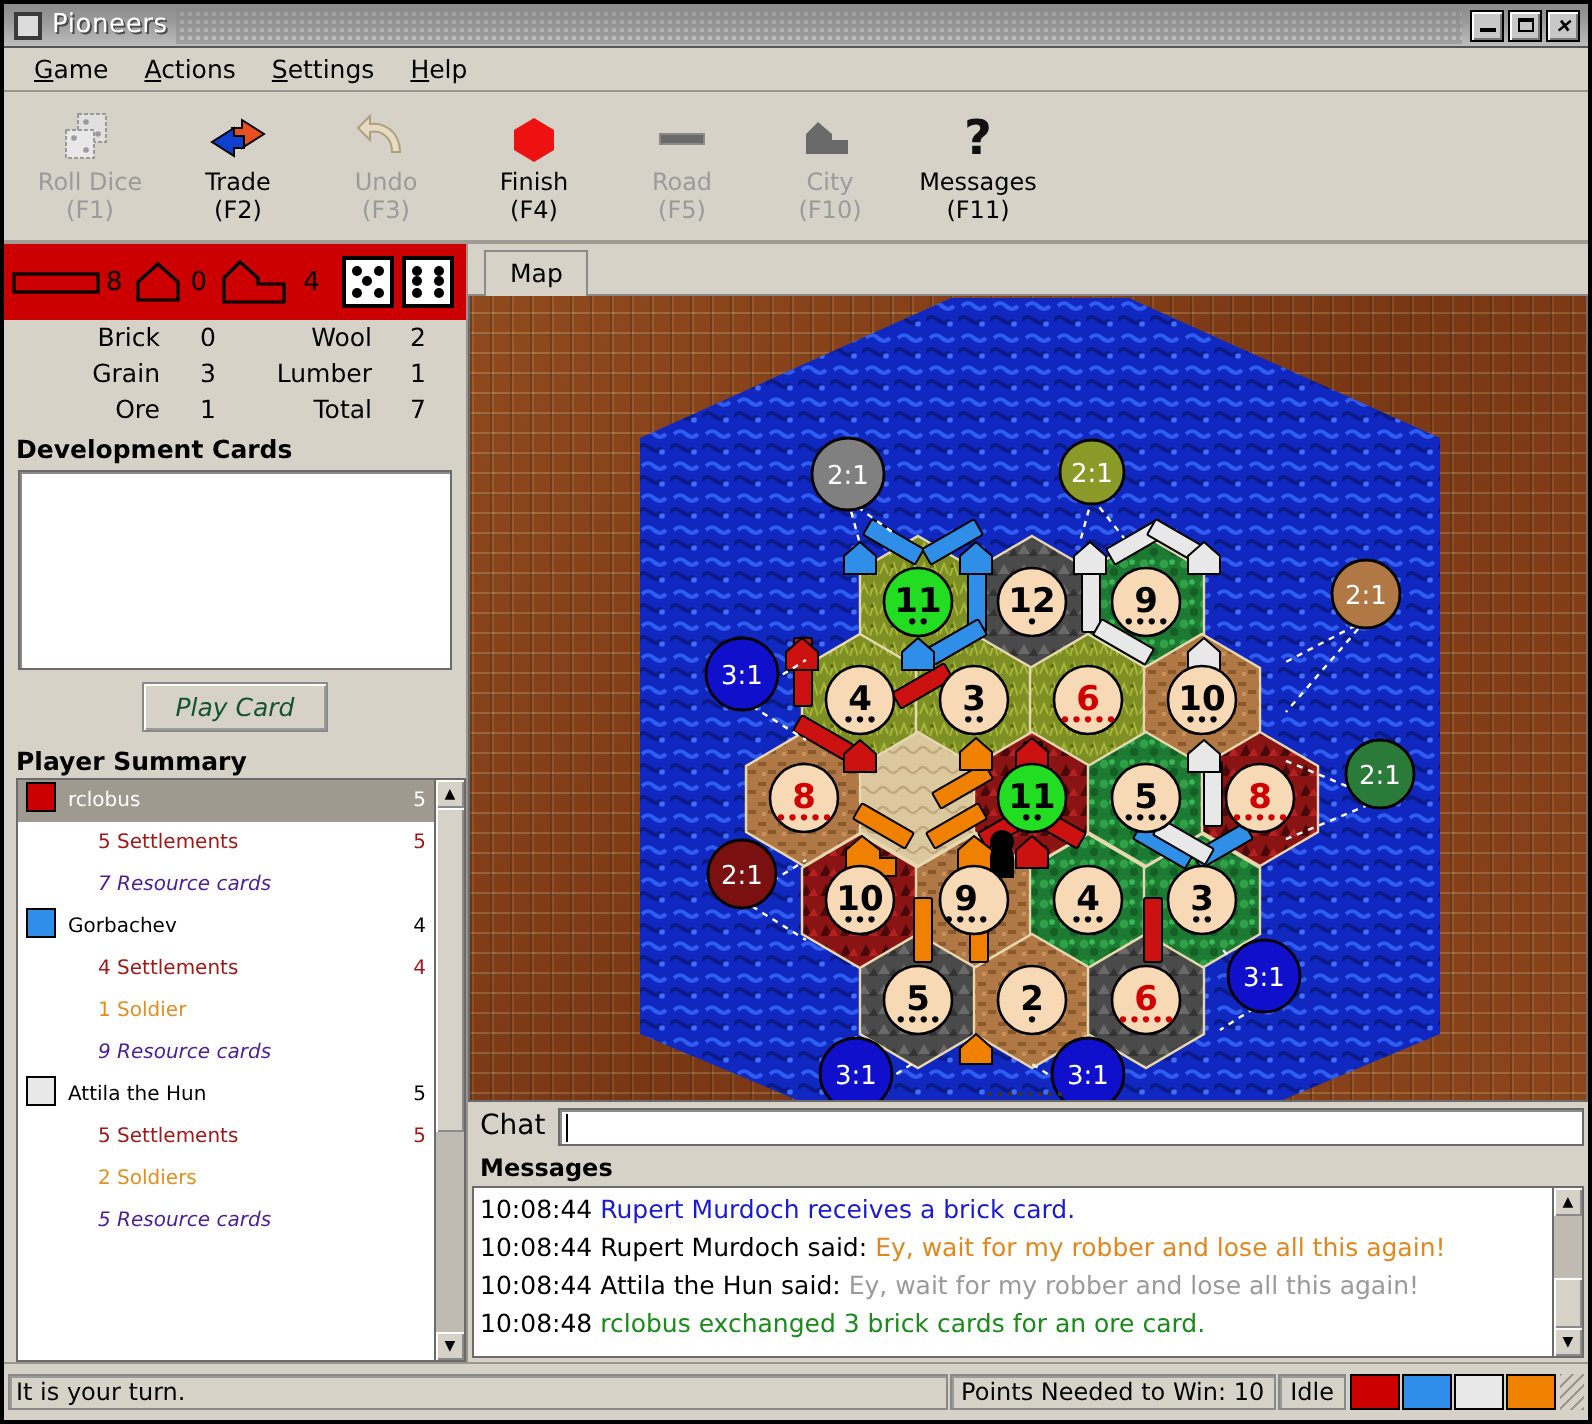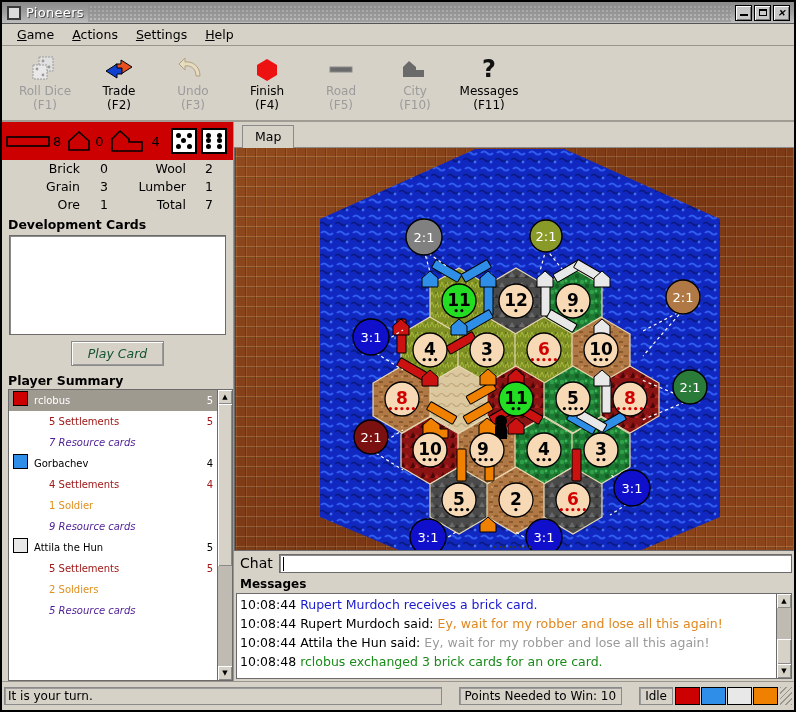--- a/index.html
+++ b/index.html
@@ -146,21 +146,21 @@
   .m-blue { color:#1a1ad0; } .m-orange { color:#e08820; }
   .m-gray { color:#9a9a9a; } .m-green { color:#1a8a1a; }
 
   
   .status { height:22px; flex:0 0 22px; display:flex; align-items:center;
             background:#d6d2c8; border-top:1px solid #9a968e; padding:14px 2px; }
   .st-main { flex:1; height:18px; background:#d6d2c8; border:1px solid #8a8a8a;
              box-shadow:inset 1px 1px 0 #9a9a9a; display:flex; align-items:center;
              padding-left:3px; font-size:12px; }
   .st-cell { height:18px; border:1px solid #8a8a8a; box-shadow:inset 1px 1px 0 #9a9a9a;
-             display:flex; align-items:center; padding:0 5px; font-size:12px; margin-left:17px; }
+             display:flex; align-items:center; padding:0 5px; font-size:12px; margin-left:1px; }
   .st-colors { display:flex; gap:1px; margin-left:2px; }
   .st-sw { width:25px; height:18px; border:1px solid #000; }
   .st-grip { width:12px; height:18px; margin-left:2px;
              background:repeating-linear-gradient(135deg,#9a968e 0 1px,transparent 1px 4px); }
 </style>
 </head>
 <body>
 
 <div class="win">
 

